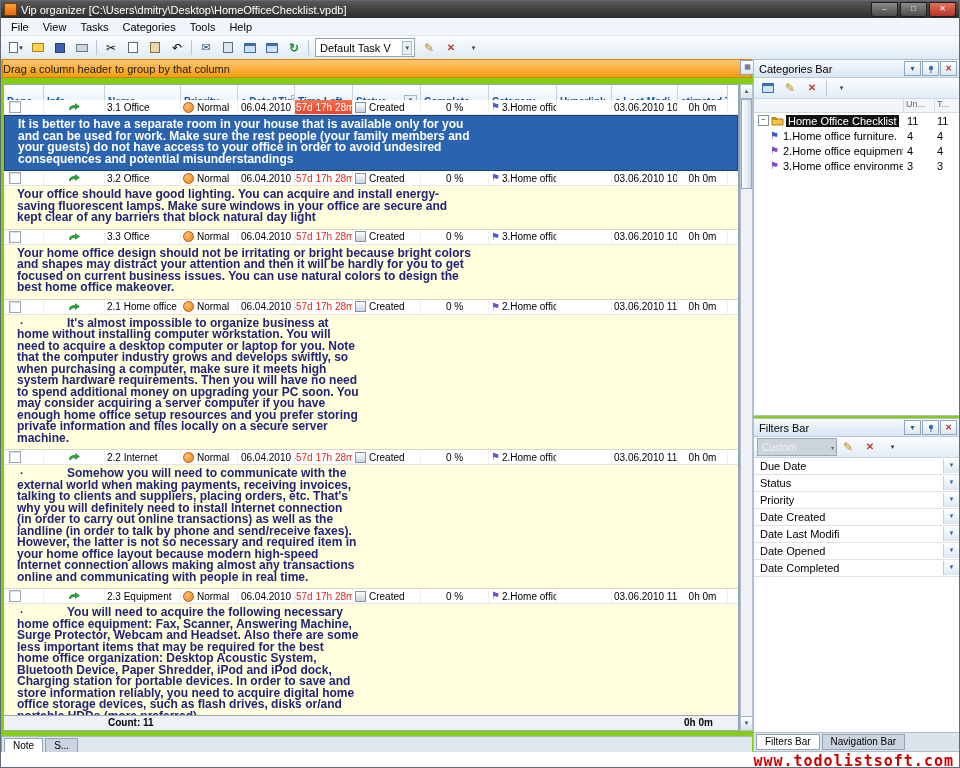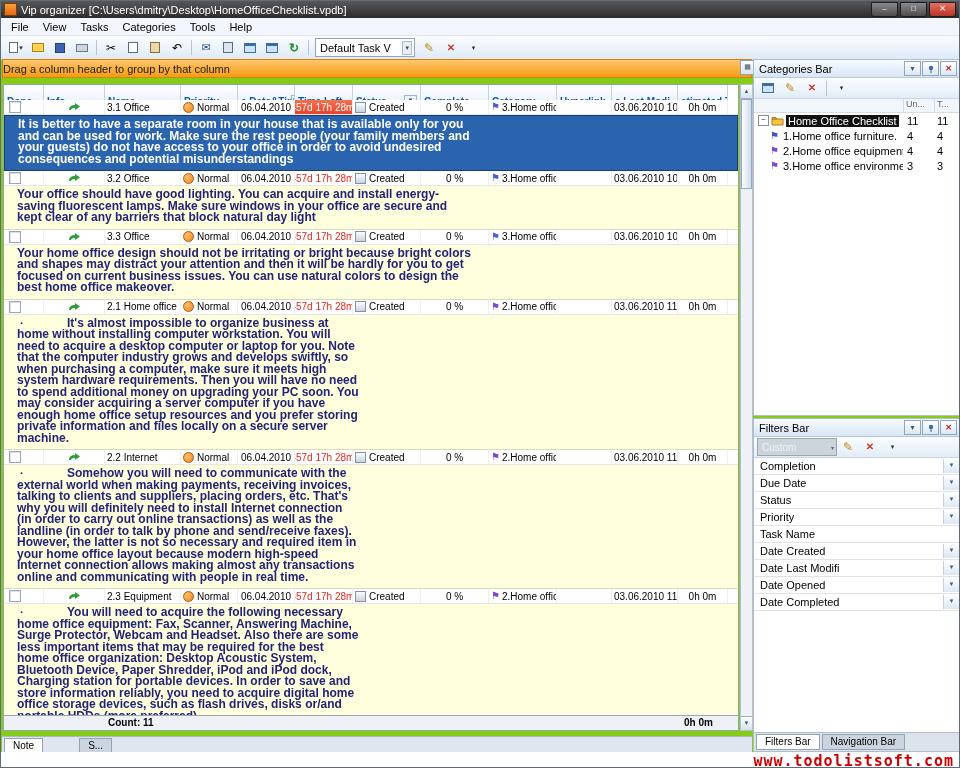--- a/index.html
+++ b/index.html
@@ -91,21 +91,21 @@
   .tname.selname{flex:0 0 auto;background:#121212;color:#fff;}
   .tspace{flex:1;}
   .tnum{width:26px;text-align:left;padding-left:4px;}
   .tnum2{width:22px;text-align:left;padding-left:4px;}
   .childindent{width:16px;flex:0 0 16px;}
   .ccombo{display:flex;align-items:center;height:16px;width:72px;background:#ccd3da;border:1px solid #9aa7b4;color:#f0f3f6;padding:0 2px 0 4px;font-size:10px;}
   .ccombo .dd2{margin-left:auto;font-size:6px;color:#667;}
   .frow{height:16px;display:flex;align-items:center;border-bottom:1px solid #e2e2e2;background:#fff;padding-left:6px;font-size:11px;}
   .frow .arr{margin-left:auto;width:15px;height:14px;border-left:1px solid #c4d0dd;background:linear-gradient(#fdfeff,#dde7f2);font-size:6px;line-height:13px;text-align:center;color:#35628f;}
   
-  .tabsL{position:absolute;left:1px;top:735px;width:750px;height:17px;background:#e0e6ee;border-top:1px solid #aab7c5;display:flex;align-items:flex-start;padding:1px 0 0 2px;box-sizing:border-box;gap:34px;}
+  .tabsL{position:absolute;left:1px;top:735px;width:750px;height:17px;background:#e0e6ee;border-top:1px solid #aab7c5;display:flex;align-items:flex-start;padding:1px 0 0 2px;box-sizing:border-box;}
   .tab{height:14px;padding:0 8px;font-size:10px;line-height:14px;border:1px solid #94a3b4;background:#ccd5df;margin-right:2px;}
   .tab.act{background:#fff;font-weight:normal;}
   .tabsR{position:absolute;left:752px;top:732px;width:207px;height:19px;background:#dde3eb;display:flex;align-items:flex-start;padding:1px 0 0 2px;box-sizing:border-box;border:1px solid #aebecd;border-top:none;}
   
   .wmark{position:absolute;left:0;top:751px;width:100%;height:17px;background:#fff;display:flex;align-items:center;justify-content:flex-end;padding-right:5px;box-sizing:border-box;}
   .wmark span{font-family:"DejaVu Sans Mono",monospace;font-weight:bold;font-size:15px;color:#cc0000;letter-spacing:1px;}
 </style>
 </head>
 <body>
 
@@ -529,37 +529,30 @@
           <span class="g pen">✎</span>
         </span>
       <span class="tbtn">
           <span class="g xred">✕</span>
         </span>
       <span class="tbtn">
           <span class="dd">▾</span>
         </span>
     </div>
     <div class="frow">
-        <span>Completion</span>
-        <span class="arr">▼</span>
-      </div>
-    <div class="frow">
         <span>Due Date</span>
         <span class="arr">▼</span>
       </div>
     <div class="frow">
         <span>Status</span>
         <span class="arr">▼</span>
       </div>
     <div class="frow">
         <span>Priority</span>
         <span class="arr">▼</span>
-      </div>
-    <div class="frow">
-        <span>Task Name</span>
       </div>
     <div class="frow">
         <span>Date Created</span>
         <span class="arr">▼</span>
       </div>
     <div class="frow">
         <span>Date Last Modifi</span>
         <span class="arr">▼</span>
       </div>
     <div class="frow">

